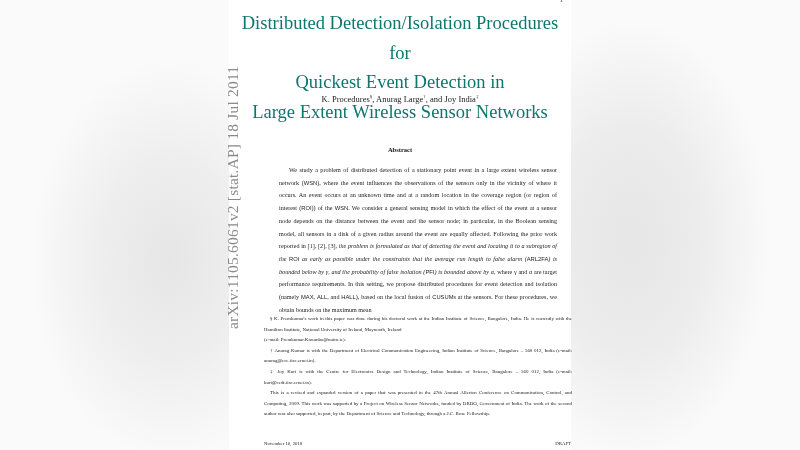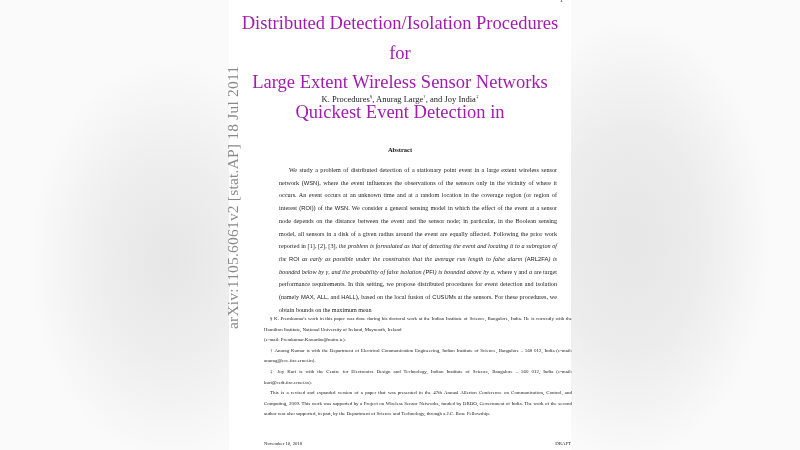--- a/index.html
+++ b/index.html
@@ -25,21 +25,21 @@
   }
   .arxiv-stamp {
     position: absolute; left: -3px; top: 213px;
     transform: translate(0, 0) rotate(-90deg); transform-origin: center;
     width: 230px; margin-left: -108px; margin-top: -8px;
     font-size: 15.5px; color: #8a8a8a; white-space: nowrap; text-align: center;
     letter-spacing: 0.2px;
   }
   .title {
     position: absolute; left: 0; top: 9px; width: 342px; text-align: center;
-    font-size: 18.5px; line-height: 29.5px; color: #a21caf;
+    font-size: 18.5px; line-height: 29.5px; color: #0f766e;
   }
   .authors {
     position: absolute; left: 0; top: 94px; width: 342px; text-align: center;
     font-size: 8.5px; color: #222;
   }
   .authors sup { font-size: 5px; vertical-align: 4px; }
   .abstract-heading {
     position: absolute; left: 0; top: 146px; width: 342px; text-align: center;
     font-size: 6.5px; font-weight: bold; color: #111;
   }
@@ -69,22 +69,22 @@
 <div class="bg-left"></div>
 <div class="bg-right"></div>
 
 <div class="page">
   <div class="page-number">1</div>
 
   <div class="arxiv-stamp">arXiv:1105.6061v2  [stat.AP]  18 Jul 2011</div>
 
   <div class="title">
     <div>Distributed Detection/Isolation Procedures for</div>
+    <div>Quickest Event Detection in</div>
     <div>Large Extent Wireless Sensor Networks</div>
-    <div>Quickest Event Detection in</div>
   </div>
 
   <div class="authors">
     <span>K. Procedures</span><sup>§</sup><span>, </span><span>Anurag Large</span><sup>†</sup><span>, and </span><span>Joy India</span><sup>‡</sup>
   </div>
 
   <div class="abstract-heading">Abstract</div>
 
   <div class="abstract-body">
     <p><span>We study a problem of distributed detection of a stationary point event in a large extent wireless sensor network (</span><span class="sans">WSN</span><span>), where the event influences the observations of the sensors only in the vicinity of where it occurs. An event occurs at an unknown time and at a random location in the coverage region (or region of interest (</span><span class="sans">ROI</span><span>)) of the </span><span class="sans">WSN</span><span>. We consider a general sensing model in which the effect of the event at a sensor node depends on the distance between the event and the sensor node; in particular, in the Boolean sensing model, all sensors in a disk of a given radius around the event are equally affected. Following the prior work reported in [1], [2], [3], </span><em>the problem is formulated as that of detecting the event and locating it to a subregion of the </em><span class="sans">ROI</span><em> as early as possible under the constraints that the average run length to false alarm (</em><span class="sans">ARL2FA</span><em>) is bounded below by γ, and the probability of false isolation (</em><span class="sans">PFI</span><em>) is bounded above by α</em><span>, where γ and α are target performance requirements. In this setting, we propose distributed procedures for event detection and isolation (namely </span><span class="sans">MAX</span><span>, </span><span class="sans">ALL</span><span>, and </span><span class="sans">HALL</span><span>), based on the local fusion of </span><span class="sans">CUSUM</span><span>s at the sensors. For these procedures, we obtain bounds on the maximum mean</span></p>

